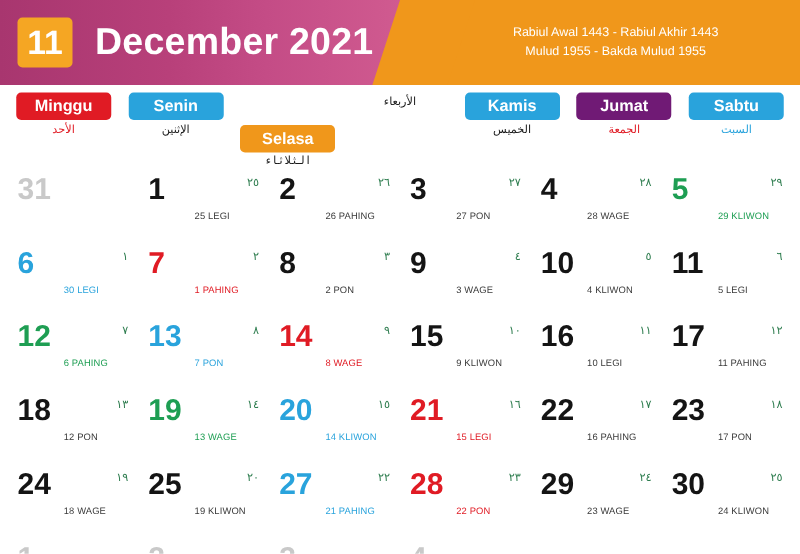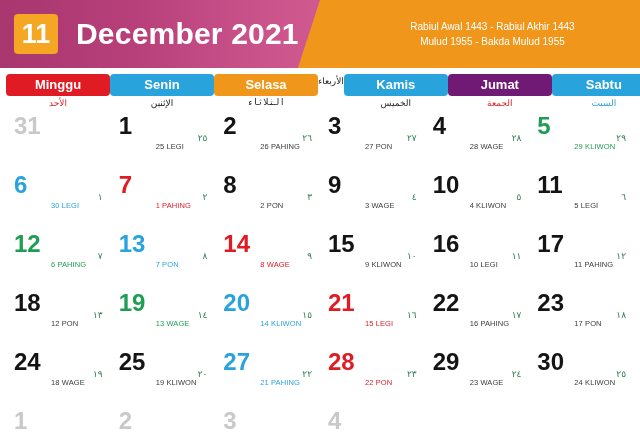--- a/index.html
+++ b/index.html
@@ -98,21 +98,21 @@
     display: flex;
     flex-direction: column;
     align-items: center;
   }
   .dayname-pill {
     border-radius: 4px;
     color: #ffffff;
     font-size: 13px;
     font-weight: bold;
     padding: 4px 0 5px 0;
-    width: 104px;
+    width: 76px;
     text-align: center;
     line-height: 1;
   }
   .dayname-arab {
     font-size: 9px;
     margin-top: 3px;
     line-height: 1;
   }
 
   
@@ -129,21 +129,21 @@
     box-sizing: border-box;
   }
   .cell .num {
     font-size: 24px;
     font-weight: bold;
     line-height: 1;
     display: inline-block;
   }
   .cell .hijri {
     position: absolute;
-    top: 24px;
+    top: 6px;
     right: 8px;
     font-size: 9px;
     color: #2e7d4f;
     line-height: 1;
   }
   .cell .pasaran {
     font-size: 7.5px;
     margin-top: 5px;
     line-height: 1;
     letter-spacing: 0.1px;
@@ -179,21 +179,21 @@
   <div class="daynames">
     <div class="dayname-cell">
       <div class="dayname-pill" id="pill0" style="background: rgb(224, 27, 36);">Minggu</div>
       <div class="dayname-arab" id="arab0" style="color: rgb(224, 27, 36);">الأحد</div>
     </div>
     <div class="dayname-cell">
       <div class="dayname-pill" id="pill1" style="background: rgb(41, 163, 220);">Senin</div>
       <div class="dayname-arab" id="arab1" style="color: rgb(26, 26, 26);">الإثنين</div>
     </div>
     <div class="dayname-cell">
-      <div class="dayname-pill" id="pill2" style="background: rgb(240, 151, 27);">Selasa</div>
+      <div class="dayname-pill" id="pill2" style="background: rgb(240, 151, 27); margin-top: 26px;">Selasa</div>
       <div class="dayname-arab" id="arab2" style="color: rgb(26, 26, 26); font-family: Liberation Mono, monospace;">الثلاثاء</div>
     </div>
     <div class="dayname-cell">
       <div class="dayname-arab" id="arab3" style="color: rgb(26, 26, 26);">الأربعاء</div>
     </div>
     <div class="dayname-cell">
       <div class="dayname-pill" id="pill4" style="background: rgb(41, 163, 220);">Kamis</div>
       <div class="dayname-arab" id="arab4" style="color: rgb(26, 26, 26);">الخميس</div>
     </div>
     <div class="dayname-cell">

